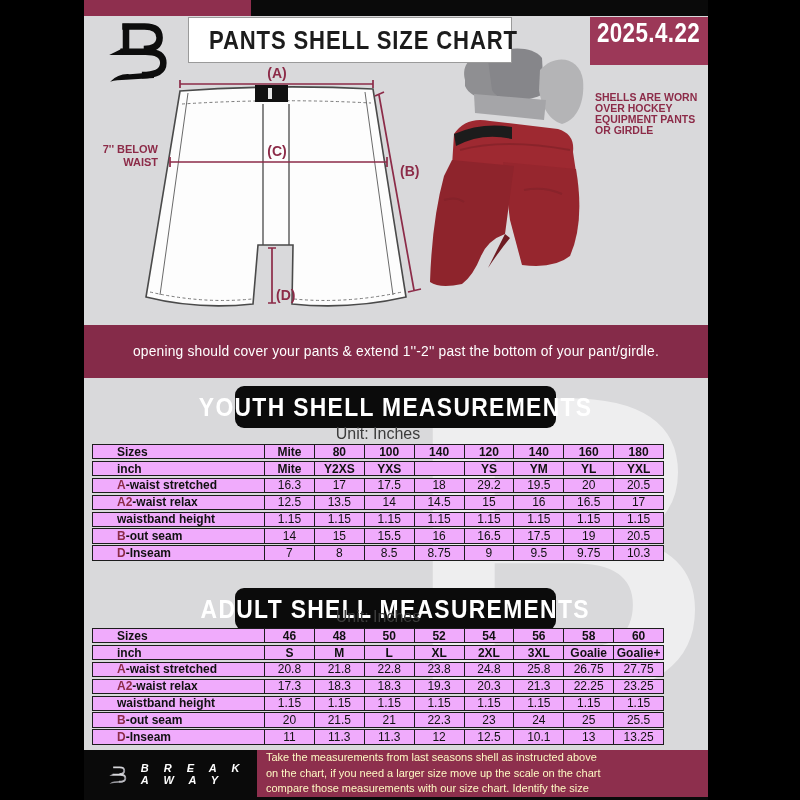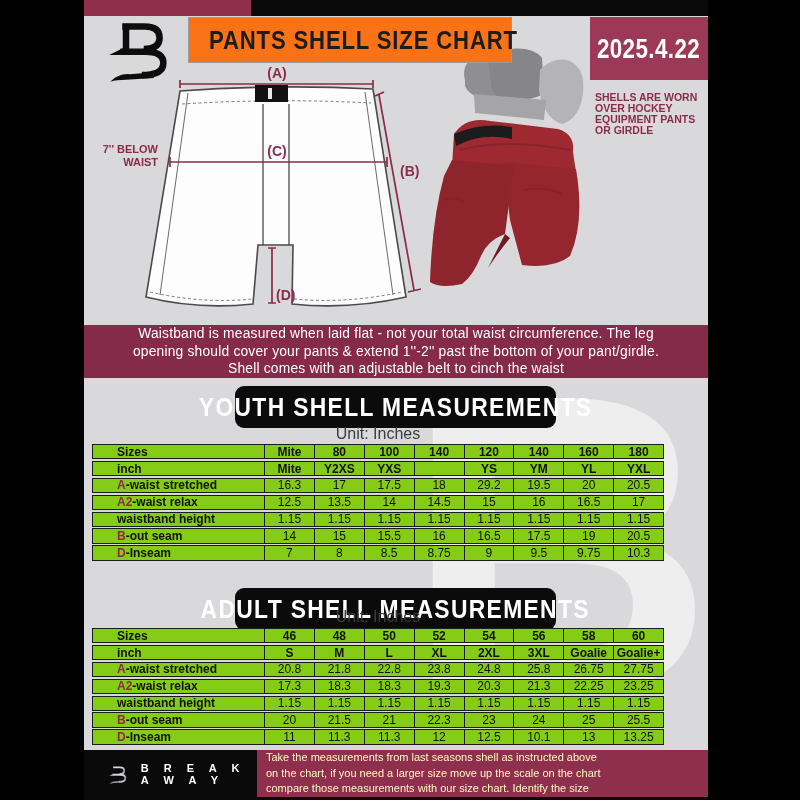--- a/index.html
+++ b/index.html
@@ -6,61 +6,61 @@
   body{width:800px;height:800px;background:#000;position:relative;overflow:hidden;
        font-family:"Liberation Sans",sans-serif;}
   .page{position:absolute;left:84px;top:0;width:624px;height:800px;background:#d9d9db;overflow:hidden;}
   .abs{position:absolute;}
 
   
   .strip-maroon{left:0;top:0;width:167px;height:16px;background:#8e2f4e;}
   .strip-black{left:167px;top:0;width:457px;height:16px;background:#0a0a0a;}
 
   
-  .title-box{left:104px;top:17px;width:324px;height:46px;background:#f97316;border:1px solid #9a9a9a;
+  .title-box{left:104px;top:17px;width:324px;height:46px;background:#ffffff;border:1px solid #9a9a9a;
              box-sizing:border-box;display:flex;align-items:center;padding-left:20px;z-index:3;}
   .title-box .t{font-size:26px;font-weight:600;color:#1c1c1c;letter-spacing:1px;white-space:nowrap;
                 display:inline-block;transform:scaleX(.85);transform-origin:left center;}
-  .date-box{left:506px;top:17px;width:118px;height:63px;background:#9c3858;display:flex;
-            align-items:center;justify-content:center;z-index:3;}
+  .date-box{left:506px;top:17px;width:118px;height:48px;background:#9c3858;display:flex;
+            align-items:flex-start;justify-content:center;z-index:3;}
   .date-box .t{font-size:28px;font-weight:bold;color:#fff;letter-spacing:.5px;display:inline-block;
                transform:scaleX(.8);}
 
   
   .banner{left:0;top:325px;width:624px;height:53px;background:#852b49;display:flex;flex-direction:column;
           align-items:center;justify-content:center;z-index:2;}
   .banner div{color:#fff;font-size:13.8px;font-weight:500;letter-spacing:.2px;line-height:17.5px;
               white-space:nowrap;}
 
   
   .sec-box{width:321px;height:42px;background:#0b0b0b;border-radius:9px;display:flex;align-items:center;
            justify-content:center;z-index:2;}
   .sec-box .t{color:#fff;font-size:26px;font-weight:bold;letter-spacing:1.5px;white-space:nowrap;
               display:inline-block;transform:scaleX(.88);}
   .unit{width:572px;text-align:center;font-size:16px;color:#3c3c3c;font-weight:500;z-index:2;}
 
   
   .mtable{width:572px;z-index:2;}
-  .mrow{display:flex;background:#84cc16;border:1.5px solid #1c1c1c;margin-bottom:1.5px;height:13.4px;
+  .mrow{display:flex;background:#f0abfc;border:1.5px solid #1c1c1c;margin-bottom:1.5px;height:13.4px;
         align-items:stretch;}
   .mcell{border-right:1.5px solid #1c1c1c;display:flex;align-items:center;justify-content:center;
          font-size:12px;color:#111;flex:1;line-height:1;overflow:hidden;white-space:nowrap;}
   .mcell:last-child{border-right:none;text-align:right;}
   .mcell.lab{width:147px;flex:none;justify-content:flex-start;padding-left:24px;font-weight:bold;}
   .mrow.hdr .mcell{font-weight:bold;}
   .pfx{color:#8c2b48;}
 
   
   .foot-black{left:0;top:750px;width:173px;height:47px;background:#0a0a0a;display:flex;align-items:center;
               padding-left:22px;box-sizing:border-box;z-index:3;}
   .foot-maroon{left:173px;top:750px;width:451px;height:47px;background:#8d2f4d;display:flex;
                flex-direction:column;justify-content:center;padding-left:9px;box-sizing:border-box;z-index:3;}
   .foot-maroon div{color:#fef9c3;font-size:11px;font-weight:500;line-height:15.4px;white-space:nowrap;}
   .foot-bottom{left:0;top:797px;width:624px;height:3px;background:#0a0a0a;z-index:3;}
-  .brand-word{color:#fff;font-size:11px;font-weight:bold;letter-spacing:6px;margin-left:10px;}
+  .brand-word{color:#fff;font-size:11px;font-weight:bold;letter-spacing:6px;margin-left:10px;font-style:italic;}
 
   .watermark{left:320px;top:330px;font-size:430px;font-weight:bold;color:rgba(255,255,255,.55);
              line-height:1;z-index:1;}
   svg text{font-family:"Liberation Sans",sans-serif;}
 </style>
 </head>
 <body>
 
 <div class="page">
 
@@ -142,23 +142,21 @@
 
     <g font-size="10.5" font-weight="bold" fill="#8c2b48">
       <text x="511" y="101">SHELLS ARE WORN</text>
       <text x="511" y="112">OVER HOCKEY</text>
       <text x="511" y="123">EQUIPMENT PANTS</text>
       <text x="511" y="134">OR GIRDLE</text>
     </g>
   </svg>
 
   <div class="abs banner">
-    <div>Waistband is measured when laid flat - not your total waist circumference. The leg</div>
     <div>opening should cover your pants &amp; extend 1''-2'' past the bottom of your pant/girdle.</div>
-    <div>Shell comes with an adjustable belt to cinch the waist</div>
   </div>
 
   <div class="abs sec-box" style="left:151px;top:386px;">
     <span class="t">YOUTH SHELL MEASUREMENTS</span>
   </div>
   <div class="abs unit" style="left:8px;top:425px;">Unit: Inches</div>
   <div class="abs mtable" style="left:8px;top:444px;" id="youth-table">
       <div class="mrow hdr">
         <div class="mcell lab">Sizes</div>
         <div class="mcell">Mite</div>

